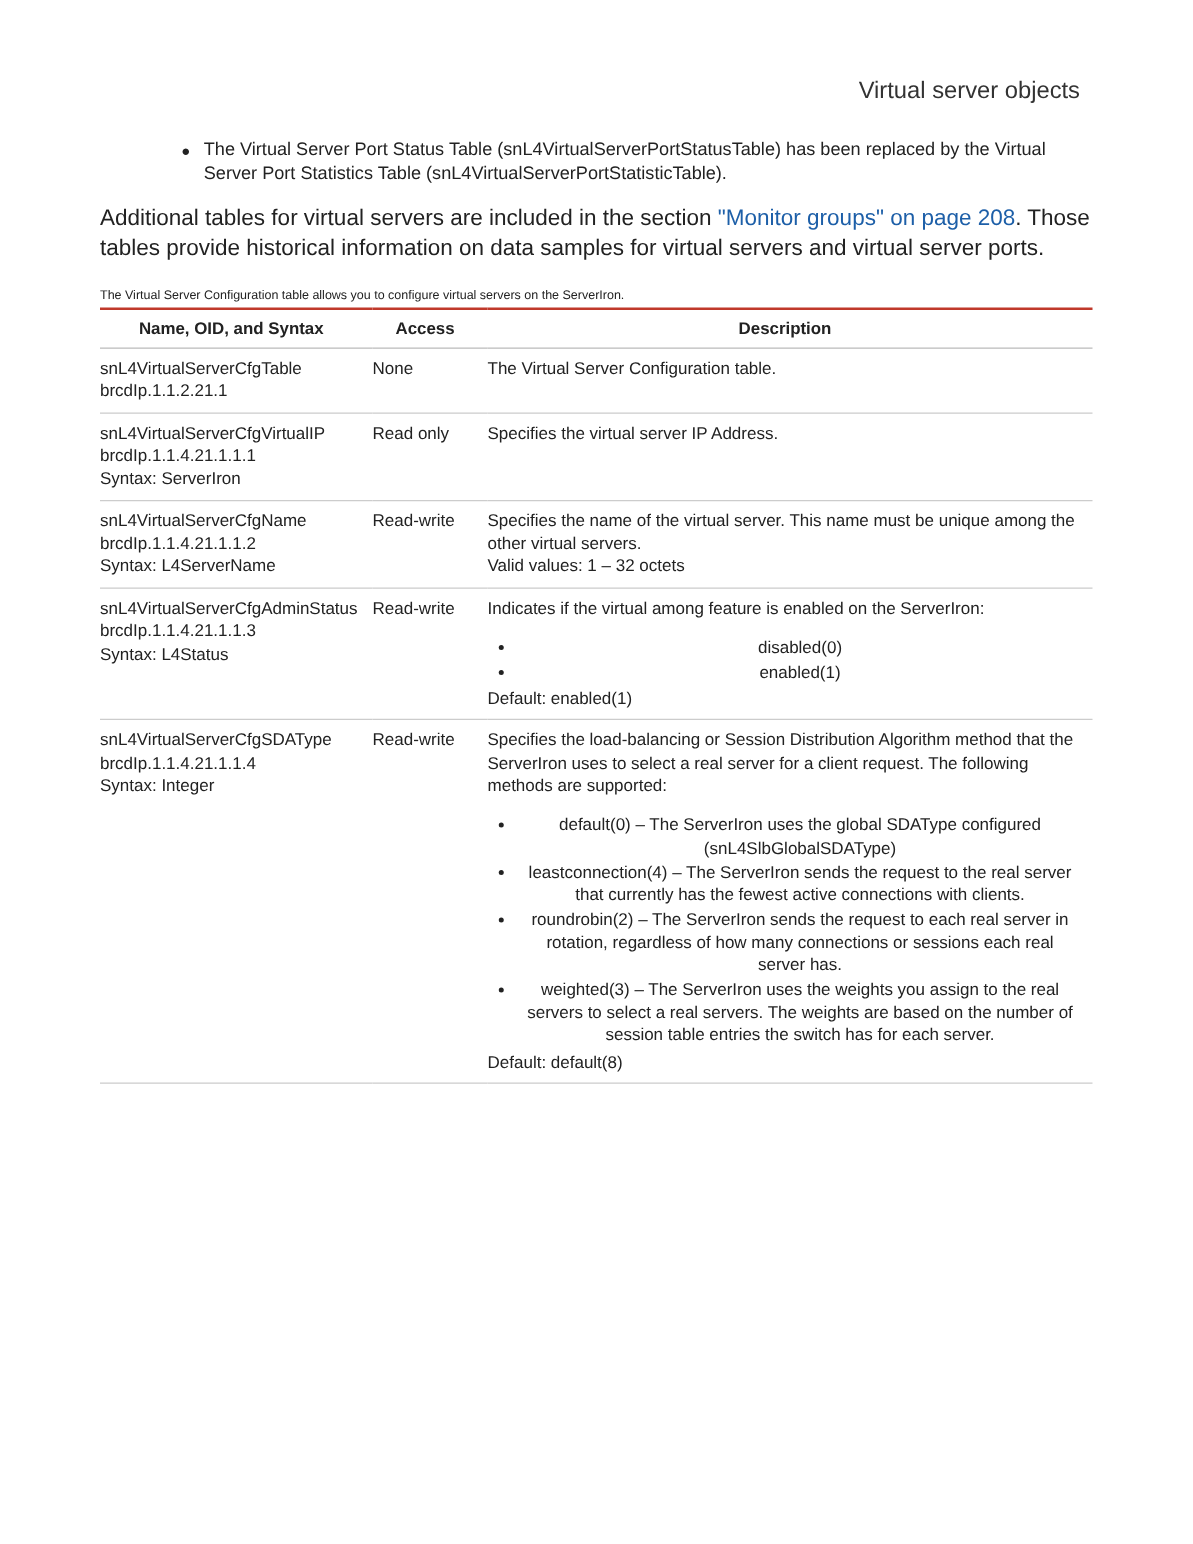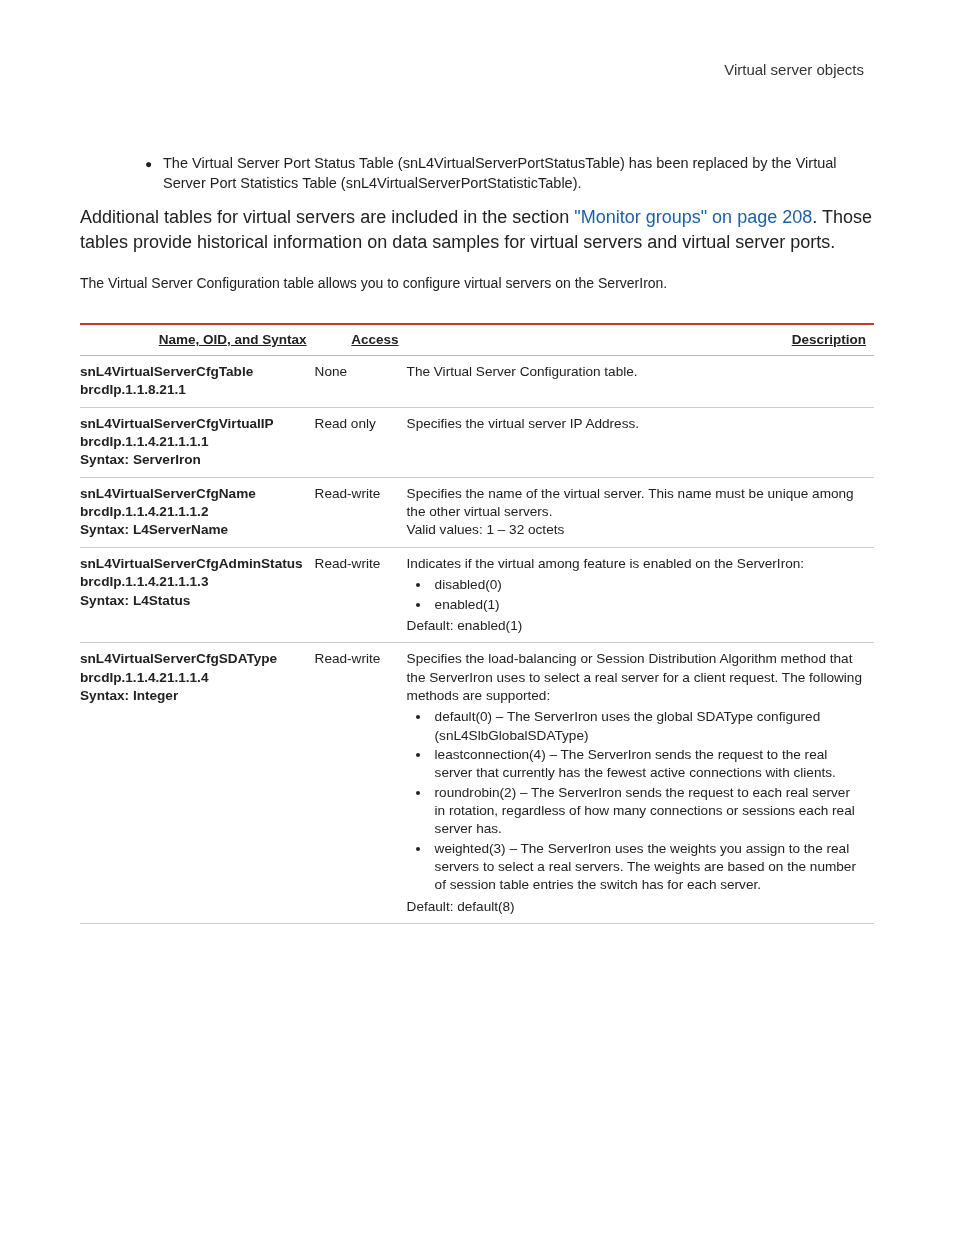--- a/index.html
+++ b/index.html
@@ -13,23 +13,23 @@
   }
   .page {
     width: 954px;
     height: 1235px;
     box-sizing: border-box;
     padding: 60px 80px 60px 80px;
     position: relative;
   }
   .header-right {
     text-align: right;
-    font-size: 15px;
+    font-size: 19px;
     color: #333;
-    margin-bottom: 74px;
+    margin-bottom: 25px;
     margin-right: 10px;
   }
   .toptext {
     padding-left: 65px;
     font-size: 14.5px;
   }
   .bullet-row {
     display: flex;
     margin-bottom: 10px;
   }
@@ -49,51 +49,51 @@
   }
   h2.section-title {
     font-family: "Arial Narrow", Arial, sans-serif;
     font-stretch: condensed;
     font-weight: 600;
     font-size: 26px;
     margin: 30px 0 8px 0;
     color: #111;
   }
   .intro {
-    font-size: 14px;
-    margin-bottom: 30px;
+    font-size: 10px;
+    margin-bottom: 2px;
   }
   table.cfg {
     width: 100%;
     border-collapse: collapse;
     font-size: 13.6px;
   }
   table.cfg thead th {
-    text-align: right;
+    text-align: center;
     font-family: "Arial Narrow", Arial, sans-serif;
     font-stretch: condensed;
     font-weight: bold;
     font-size: 13.5px;
     padding: 6px 8px 6px 0;
     border-top: 2px solid #c0392b;
     border-bottom: 1px solid #bbb;
-    text-decoration: underline;
   }
   table.cfg td {
     vertical-align: top;
     padding: 7px 12px 7px 0;
     border-bottom: 1px solid #ccc;
   }
   .col-nos { width: 200px; }
   .col-acc { width: 80px; }
-  .nos-block { white-space: normal; font-weight: bold; }
+  .nos-block { white-space: normal; }
   .nos-line { display: block; }
   ul.desc-list {
-    margin: 3px 0 3px 0;
+    margin: 13px 0 3px 0;
     padding-left: 24px;
+    text-align: center;
   }
   ul.desc-list li {
     margin: 1px 0;
     padding-left: 4px;
   }
 </style>
 </head>
 <body>
 <div class="page">
 
@@ -119,21 +119,21 @@
         <th class="col-nos">Name, OID, and Syntax</th>
         <th class="col-acc">Access</th>
         <th>Description</th>
       </tr>
     </thead>
     <tbody id="table-body">
         <tr>
           <td class="col-nos">
             <div class="nos-block">
               <span class="nos-line">snL4VirtualServerCfgTable</span>
-              <span class="nos-line">brcdIp.1.1.8.21.1</span>
+              <span class="nos-line">brcdIp.1.1.2.21.1</span>
             </div>
           </td>
           <td class="col-acc">None</td>
           <td>
             <div>The Virtual Server Configuration table.</div>
           </td>
         </tr>
         <tr>
           <td class="col-nos">
             <div class="nos-block">

